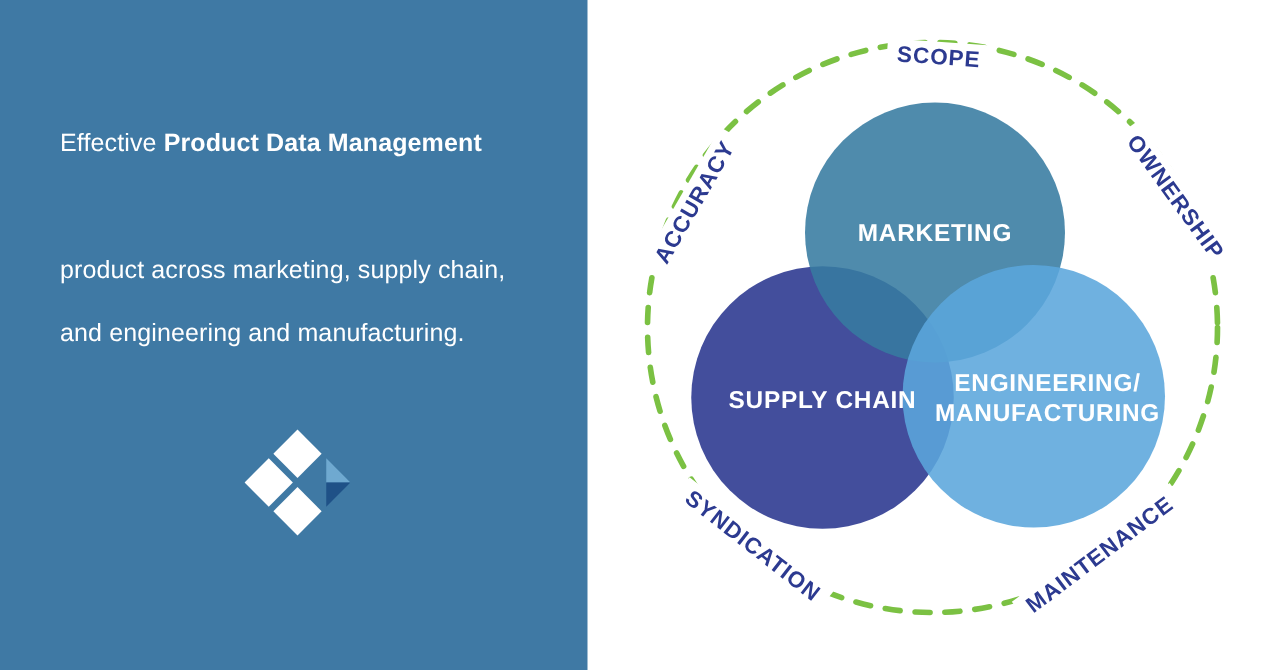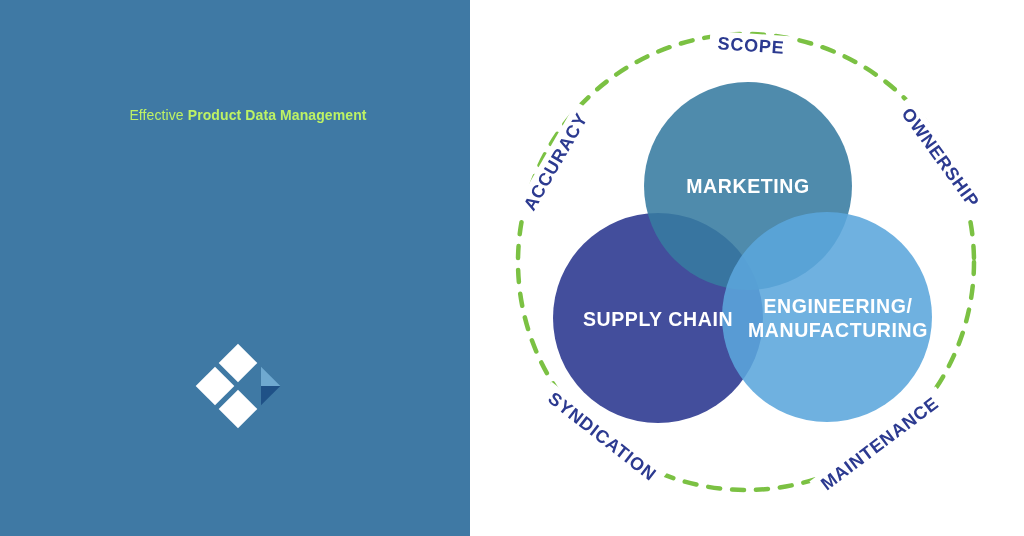--- a/index.html
+++ b/index.html
@@ -17,26 +17,25 @@
     position: absolute;
     left: 0; top: 0;
     width: 472px; height: 536px;
     background: #3F79A4;
   }
   .copy {
     position: absolute;
     left: 48px; top: 90px;
     width: 400px;
     margin: 0;
-    color: #bef264;
-    font-size: 14px;
+    color: #ffffff;
+    font-size: 20px;
     line-height: 50.5px;
     font-weight: 400;
     letter-spacing: 0.1px;
-    text-align: center;
   }
   .copy strong { font-weight: 700; }
   .logo-wrap {
     position: absolute;
     left: 192px; top: 340px;
     width: 92px; height: 92px;
   }
 
   
   .right-panel {
@@ -66,21 +65,22 @@
   }
 </style>
 </head>
 <body>
 
 <div class="canvas">
 
   <div class="left-panel">
     <p class="copy"><span>Effective </span><strong>Product Data Management</strong><br>
       <br>
-      <br>
+      <span>product across marketing, supply chain,</span><br>
+      <span>and engineering and manufacturing.</span>
     </p>
 
     <div class="logo-wrap">
       <svg width="92" height="92" viewBox="0 0 100 100">
 
         <polygon points="50,4 71,25 50,46 29,25" fill="#FFFFFF"></polygon>
         <polygon points="25,29 46,50 25,71 4,50" fill="#FFFFFF"></polygon>
         <polygon points="50,54 71,75 50,96 29,75" fill="#FFFFFF"></polygon>
 
         <polygon points="75,29 96,50 75,50" fill="#6FA9D0"></polygon>

